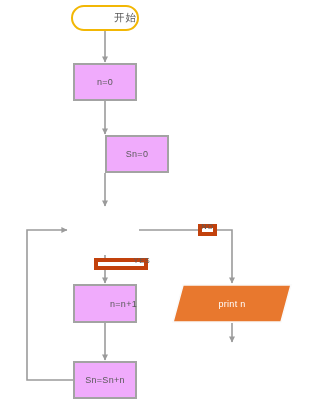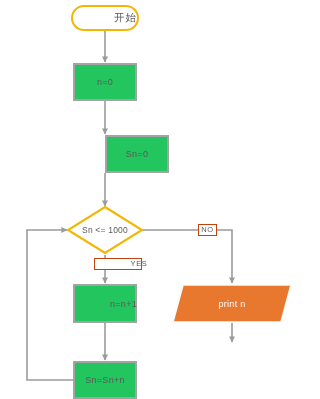--- a/index.html
+++ b/index.html
@@ -21,21 +21,21 @@
     background:#ffffff;
     color:#5a5a5a;
     font-size:10px;
     letter-spacing:.5px;
   }
   .terminator.cjk{font-size:10.5px;letter-spacing:1px;}
 
   
   .process{
     border:2px solid #a3a3a3;
-    background:#22c55e;
+    background:#f0abfc;
     color:#5a5a5a;
     font-size:9px;
     letter-spacing:.3px;
   }
 
   
   .decision{background:transparent;}
   .decision .dtext{
     position:relative;
     z-index:2;
@@ -49,28 +49,28 @@
   .io{background:transparent;}
   .io .iotext{
     position:relative;z-index:2;
     color:#ffffff;font-size:9px;letter-spacing:.3px;
   }
 
   
   .edge-label{
     position:absolute;
     background:#ffffff;
-    border:1px solid #c2410c;
+    border:4px solid #c2410c;
     color:#5a5a5a;
     font-size:7.5px;
     letter-spacing:.6px;
     padding:0px 2px;
     line-height:10px;
     box-sizing:border-box;
-    display:flex;align-items:center;justify-content:center;
+    display:flex;align-items:flex-end;justify-content:center;
   }
 </style>
 </head>
 <body>
 
 <div id="canvas">
 
   <svg id="wires" viewBox="0 0 295 399" width="295" height="399">
     <defs>
       <marker id="arr" markerWidth="8" markerHeight="8" refX="5.6" refY="3" orient="auto" markerUnits="userSpaceOnUse">
@@ -102,26 +102,20 @@
   </div>
 
   <div class="node process" style="left:73px;top:63px;width:64px;height:38px;">
     <span>n=0</span>
   </div>
 
   <div class="node process" style="left:73px;top:135px;width:64px;height:38px;margin-left:32px;">
     <span>Sn=0</span>
   </div>
 
-  <div class="node decision" style="left:66px;top:205px;width:78px;height:50px;">
-    <svg width="78" height="50" viewBox="0 0 78 50" style="position:absolute;left:0;top:0;z-index:1;">
-      <polygon points="39,2 76,25 39,48 2,25" fill="#ffffff" stroke="#F2B705" stroke-width="2.2"></polygon>
-    </svg>
-    <span class="dtext">Sn &lt;= 1000</span>
-  </div>
 
   <div class="node process" style="left:73px;top:284px;width:64px;height:39px;padding-left:37px;">
     <span>n=n+1</span>
   </div>
 
   <div class="node io" style="left:172px;top:284px;width:120px;height:39px;">
     <svg width="120" height="39" viewBox="0 0 120 39" style="position:absolute;left:0;top:0;z-index:1;">
       <polygon points="11,1 119,1 109,38 1,38" fill="#E8782E" stroke="#fafafa" stroke-width="1.6"></polygon>
     </svg>
     <span class="iotext">print n</span>

